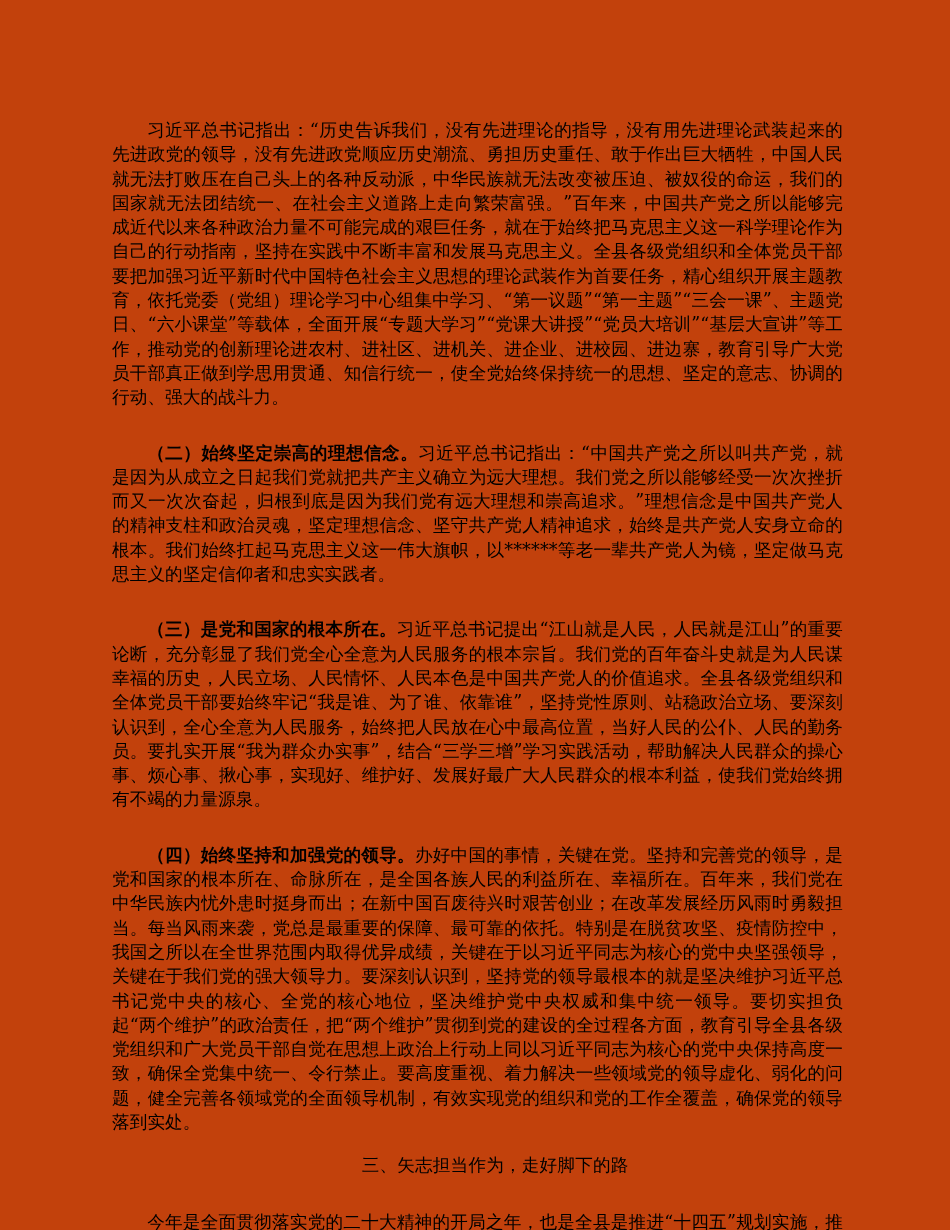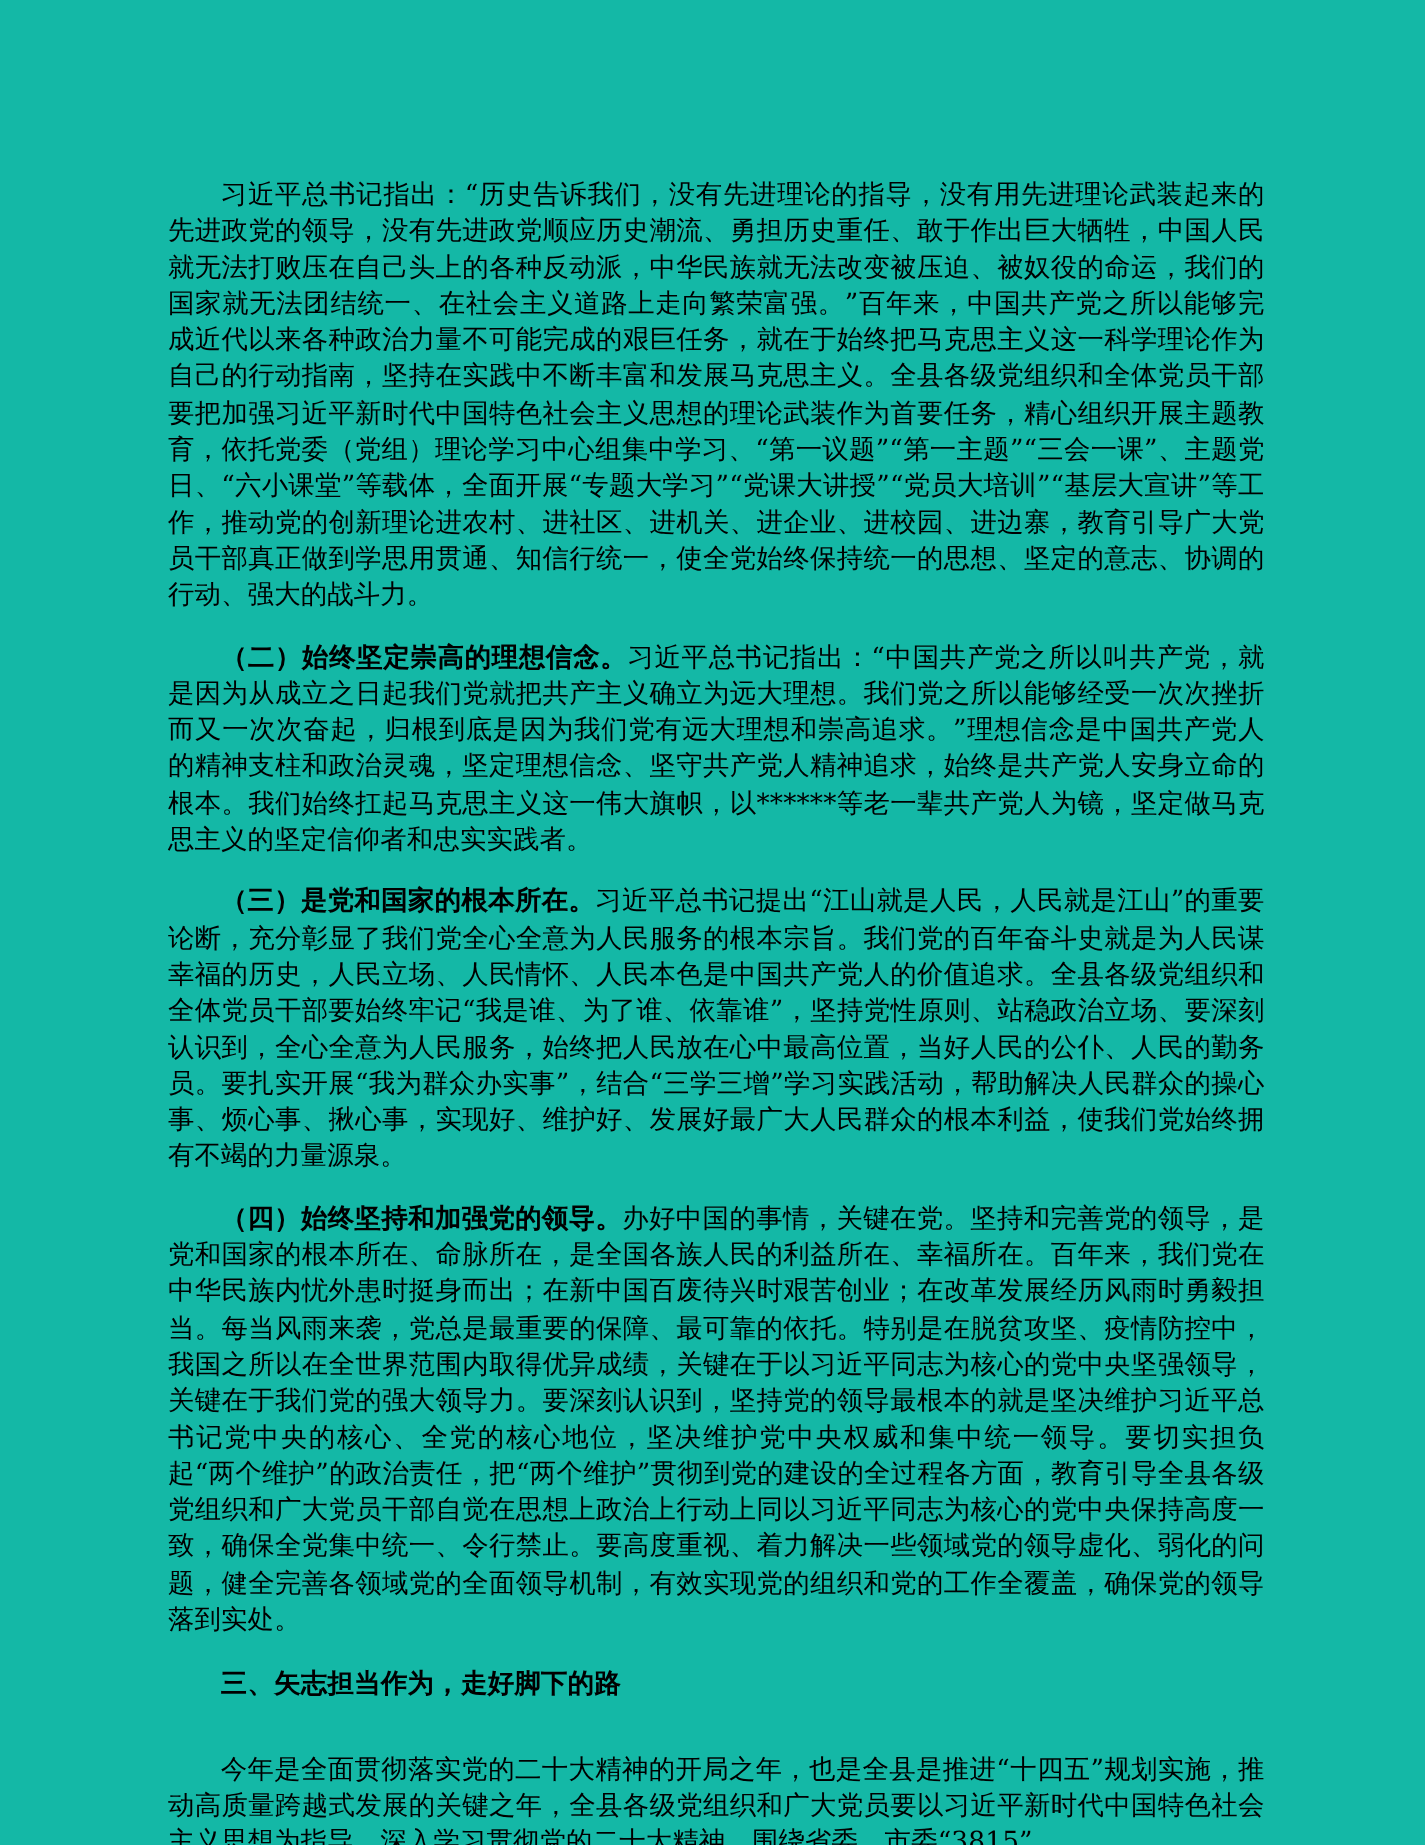--- a/index.html
+++ b/index.html
@@ -8,21 +8,21 @@
     background: #ffffff;
   }
   body {
     font-family: "DejaVu Serif", "Liberation Serif", serif;
     color: #000000;
   }
   #page {
     position: relative;
     width: 950px;
     height: 1230px;
-    background: #14b8a6;
+    background: #c2410c;
     overflow: hidden;
     box-sizing: border-box;
   }
   #content {
     position: absolute;
     left: 112px;
     top: 118px;
     width: 731px;
   }
   p.para {
@@ -30,29 +30,29 @@
     font-size: 17.6px;
     line-height: 24.3px;
     text-align: justify;
     text-justify: inter-ideograph;
     text-indent: 2em;
     letter-spacing: 0.1px;
     word-break: break-all;
     font-weight: normal;
   }
   p.para + p.para {
-    margin-top: 17px;
+    margin-top: 31px;
   }
   h2.section-heading {
-    margin: 0;
+    margin: 12px;
     font-size: 17.6px;
     line-height: 24.3px;
-    font-weight: bold;
+    font-weight: normal;
     text-indent: 2em;
-    text-align: left;
+    text-align: center;
     letter-spacing: 0.2px;
   }
   h2.section-heading.spaced {
     margin-top: 19px;
   }
   p.para.after-heading {
     margin-top: 32px;
   }
   .lead {
     font-weight: bold;

